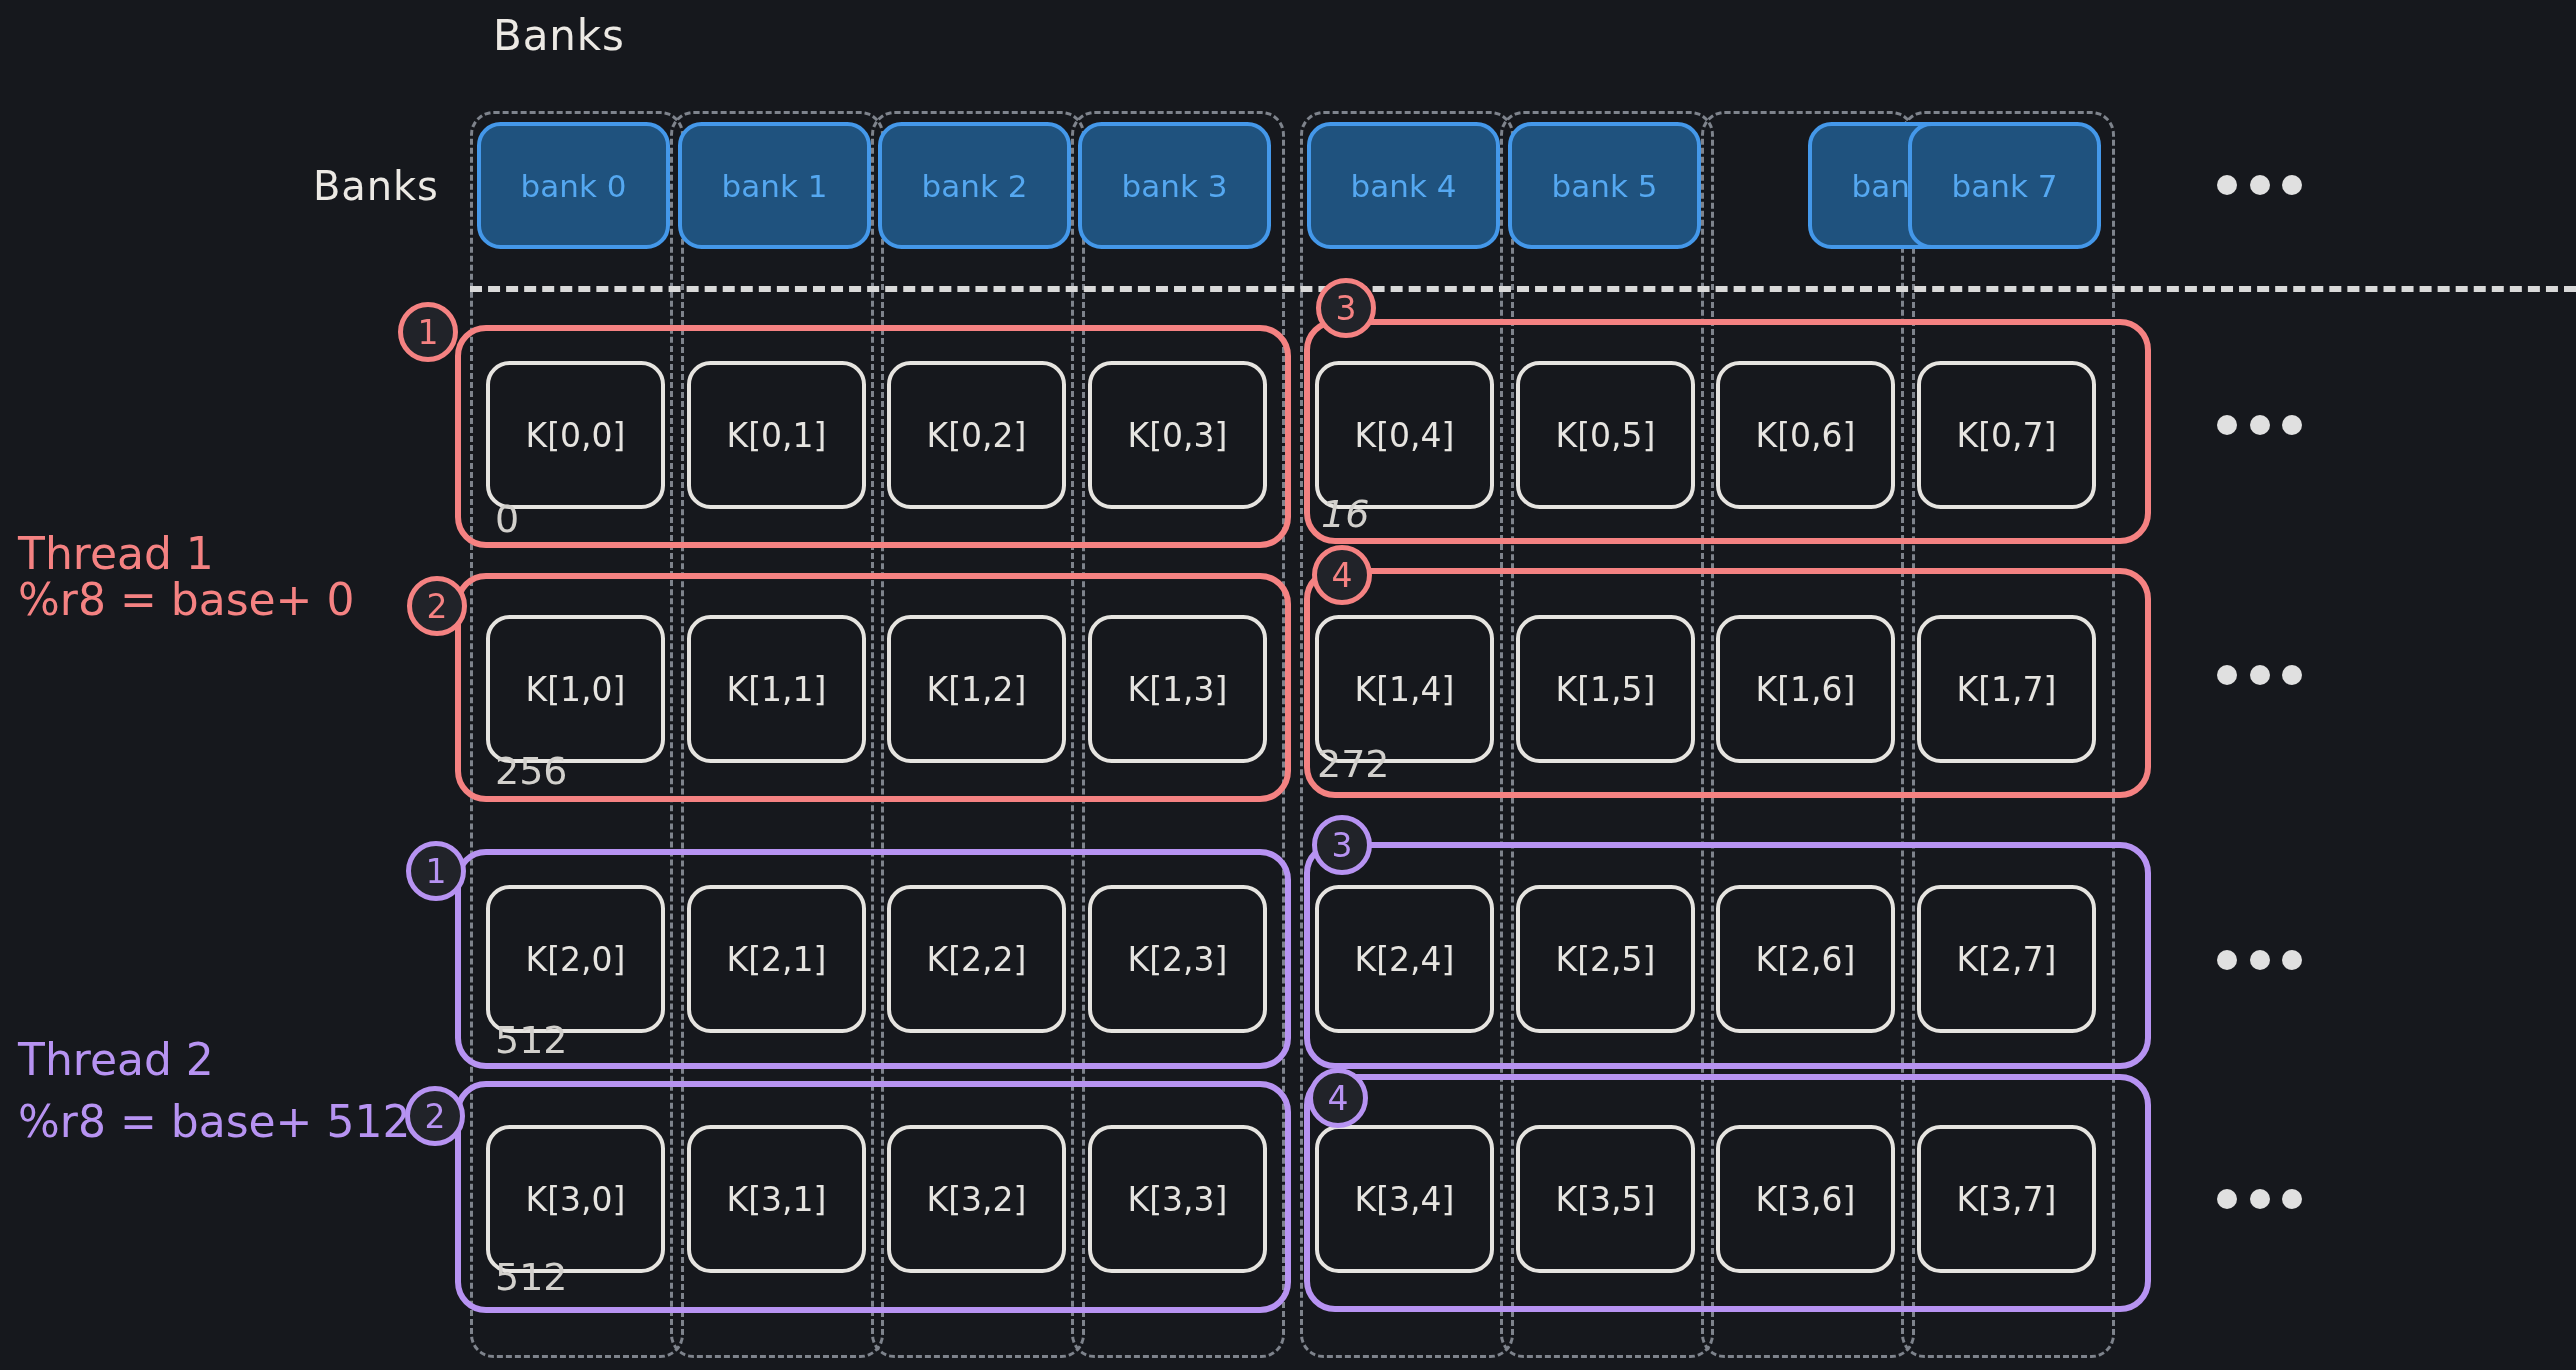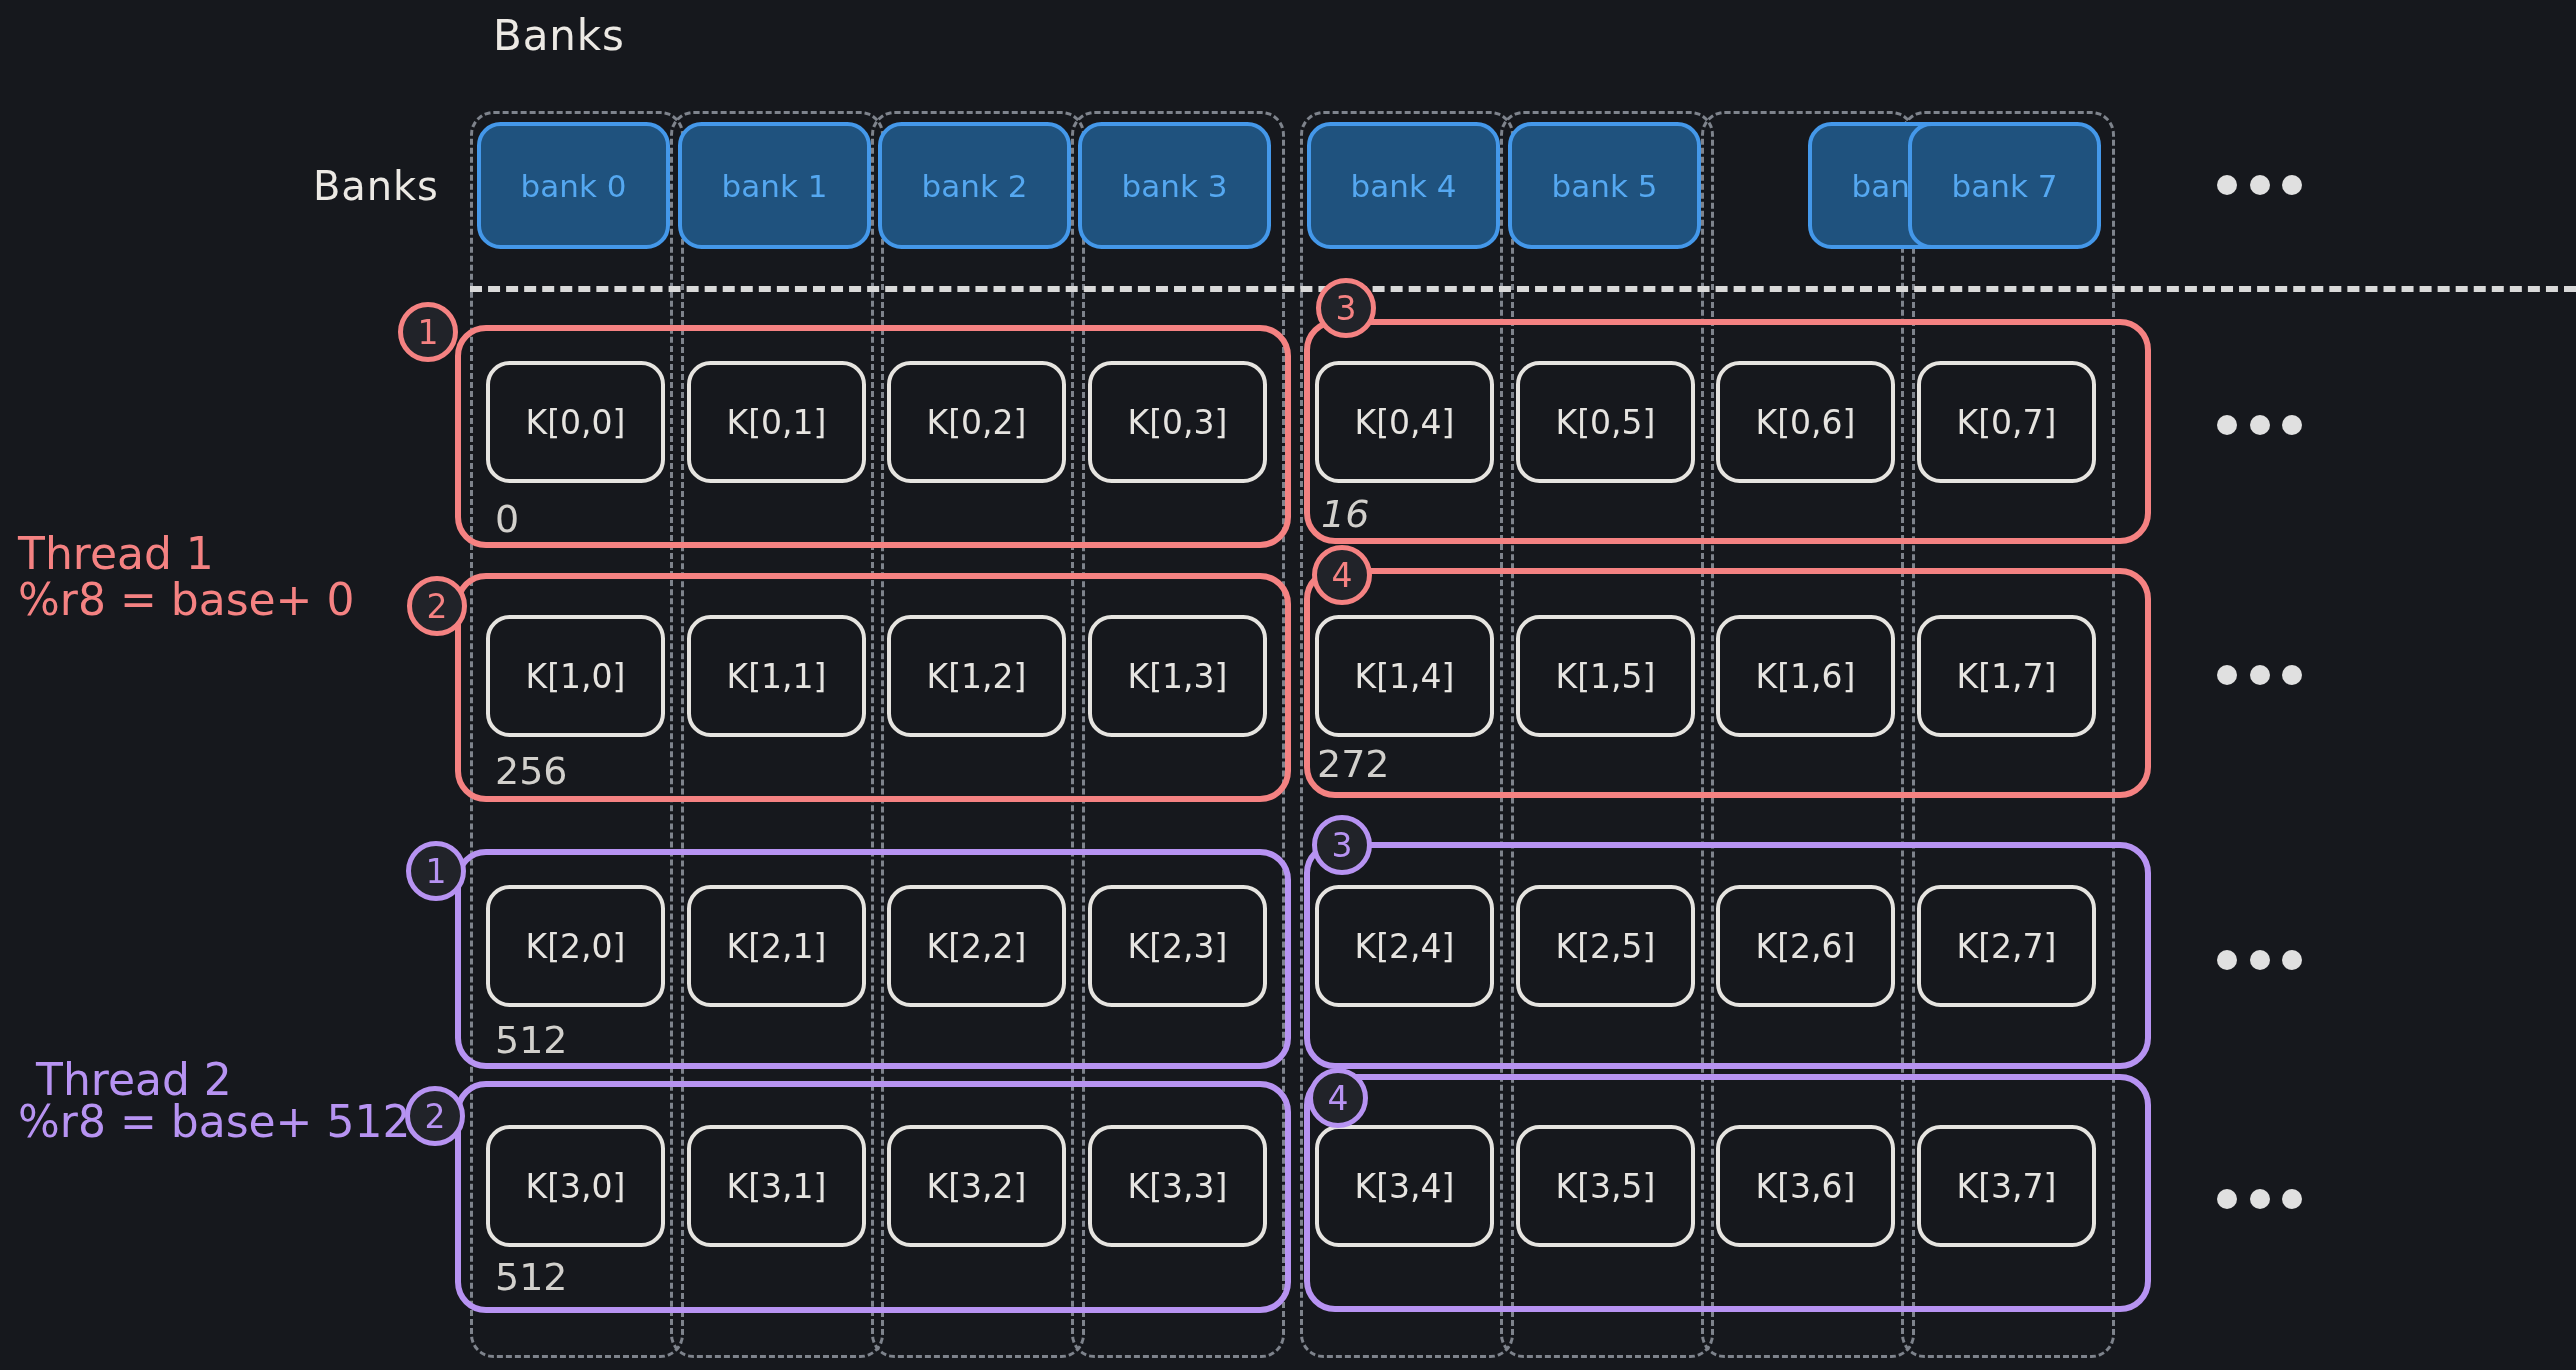--- a/index.html
+++ b/index.html
@@ -30,21 +30,21 @@
     font-size:31px;color:#55a8f1;z-index:2;box-sizing:border-box;
   }
   
   .group{position:absolute;border-radius:31px;z-index:2;box-sizing:border-box;}
   .group.red{border:6.3px solid #f58282;}
   .group.purple{border:6.3px solid #b793f2;}
   .gL{left:455px;width:836px;}
   .gR{left:1304px;width:847px;}
   
   .cell{
-    position:absolute;width:179px;height:122px;
+    position:absolute;width:179px;height:148px;
     border:4.5px solid #e6e4e0;border-radius:23.6px;background:#16181d;
     display:flex;align-items:center;justify-content:center;
     font-size:33px;color:#e6e4e0;z-index:3;box-sizing:border-box;
   }
   .c0{left:486px}.c1{left:687px}.c2{left:887px}.c3{left:1088px}
   .c4{left:1315px}.c5{left:1516px}.c6{left:1716px}.c7{left:1917px}
   .r1{top:361px}.r2{top:615px}.r3{top:885px}.r4{top:1125px}
   
   .off{position:absolute;font-size:38px;color:#d2d0cc;z-index:4;}
   
@@ -169,17 +169,17 @@
   <div class="mk purple" style="left:405px;top:1086px;">2</div>
   <div class="mk purple" style="left:1308px;top:1068px;">4</div>
   <div class="dots" style="left:2217px;top:1189px;">
       <span class="dot"></span>
       <span class="dot"></span>
       <span class="dot"></span>
     </div>
 
   <div class="thread red" style="left:18px;top:524px;">Thread 1</div>
   <div class="thread red" style="left:18px;top:570px;">%r8 = base+ 0</div>
-  <div class="thread purple" style="left:36px;top:1030px;margin-top:20px;">Thread 2</div>
+  <div class="thread purple" style="left:18px;top:1030px;">Thread 2</div>
   <div class="thread purple" style="left:18px;top:1092px;">%r8 = base+ 512</div>
 
 </div>
 
 
 </body></html>

